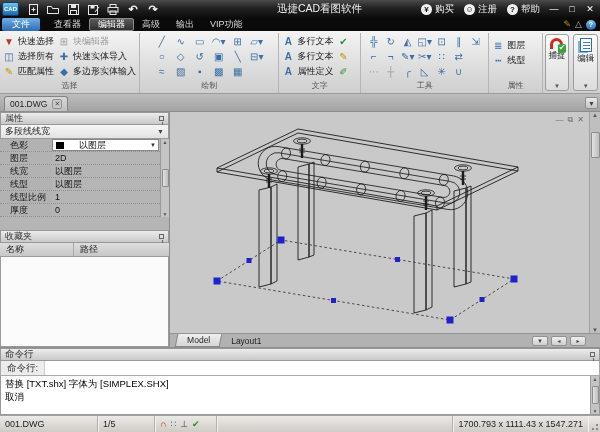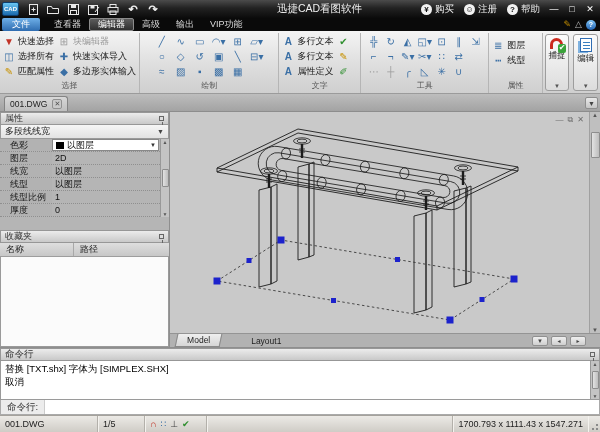--- a/index.html
+++ b/index.html
@@ -60,40 +60,40 @@
   #leftpanel { width:170px; flex:0 0 170px; background:#b5b5b5; border-right:1px solid #8e8e8e; display:flex; flex-direction:column; font-size:9px; }
   .phead { height:13px; background:linear-gradient(#ececec,#c9c9c9); border:1px solid #979797; display:flex; align-items:center; padding:0 4px; color:#333; flex:0 0 13px; }
   .pin { margin-left:auto; width:5px; height:5px; border:1px solid #666; background:#ddd; position:relative; }
   .pin::after { content:""; position:absolute; left:2px; top:5px; width:1px; height:3px; background:#666; }
   .selector { height:14px; flex:0 0 14px; background:linear-gradient(#f6f6f6,#e2e2e2); border:1px solid #9a9a9a; border-top:none; display:flex; align-items:center; padding:0 4px; color:#222; }
   .selector .arr { margin-left:auto; font-size:7px; color:#444; }
   #propgrid { display:flex; flex:0 0 78px; }
   .grid-rows { flex:1 1 auto; display:flex; flex-direction:column; }
   .prow { height:13px; display:flex; align-items:center; border-bottom:1px dotted #8f8f8f; }
   .prow .pl { width:52px; padding-left:10px; color:#1a1a1a; background:#b2b2b2; align-self:stretch; display:flex; align-items:center; }
-  .prow .pv { flex:1; padding-left:3px; color:#111; display:flex; align-items:center; gap:3px; }
+  .prow .pv { flex:1; padding-left:3px; color:#111; display:flex; align-items:center; gap:15px; }
   .prow.colorrow .pv { background:#fff; border:1px solid #888; height:12px; margin-right:1px; }
   .swatch { width:8px; height:7px; background:#000; display:inline-block; }
   .cb-arr { margin-left:auto; font-size:6px; color:#333; padding-right:2px; }
   .vscroll { width:9px; flex:0 0 9px; background:#c4c4c4; border-left:1px solid #999; display:flex; flex-direction:column; align-items:center; justify-content:space-between; font-size:5px; color:#555; }
   .vthumb { width:7px; height:18px; background:linear-gradient(90deg,#e2e2e2,#bdbdbd); border:1px solid #8d8d8d; border-radius:1px; }
   .gap { flex:0 0 13px; }
   .favcols { height:14px; flex:0 0 14px; background:linear-gradient(#dedede,#c7c7c7); border-bottom:1px solid #9d9d9d; display:flex; align-items:center; color:#222; }
   .favcols .c1 { width:74px; padding-left:6px; border-right:1px solid #a8a8a8; }
   .favcols .c2 { padding-left:6px; }
   .favbody { flex:1; background:#fbfbfb; border:1px solid #9a9a9a; border-top:none; }
 
   
   #canvaswrap { flex:1 1 auto; display:flex; flex-direction:column; min-width:0; }
   #canvas { flex:1 1 auto; background:#c9c9c9; position:relative; overflow:hidden; }
   #mdi { position:absolute; top:3px; right:16px; display:flex; gap:4px; color:#6d6d6d; font-size:8px; }
   #cscroll { position:absolute; top:0; right:0; bottom:0; width:11px; background:#bfbfbf; border-left:1px solid #a0a0a0; display:flex; flex-direction:column; align-items:center; font-size:6px; color:#555; }
   #cscroll .vthumb { margin-top:14px; height:26px; width:9px; }
   #tabstrip { height:14px; flex:0 0 14px; background:#b2b2b2; border-top:1px solid #949494; display:flex; align-items:stretch; font-size:8.5px; }
-  .ltab { padding:0 10px; display:flex; align-items:center; color:#222;margin-left:20px; }
+  .ltab { padding:0 10px; display:flex; align-items:center; color:#222; }
   .ltab.active { background:linear-gradient(#efefef,#d6d6d6); border:1px solid #8a8a8a; border-top:none; transform:skewX(-12deg); margin-left:6px; }
   .ltab.active span { transform:skewX(12deg); }
   .strip-right { margin-left:auto; display:flex; align-items:center; gap:3px; padding-right:14px; }
   .sbtn { width:16px; height:10px; background:linear-gradient(#efefef,#cfcfcf); border:1px solid #909090; border-radius:2px; font-size:6px; color:#444; display:flex; align-items:center; justify-content:center; }
 
   
   #command { flex:0 0 68px; display:flex; flex-direction:column; border-top:1px solid #8e8e8e; font-size:9.5px; }
   #cmdlog { flex:1; background:#fff; border:1px solid #9a9a9a; border-top:none; display:flex; }
   .loglines { flex:1; padding:2px 4px; color:#000; line-height:1.35; }
   #cmdinput { flex:0 0 15px; display:flex; background:#fff; border:1px solid #aaa; border-top:none; }
@@ -521,42 +521,42 @@
         </div>
       </div>
     </div>
   </div>
 
   <div id="command">
     <div class="phead">
       <span>命令行</span>
         <span class="pin"></span>
     </div>
+    <div id="cmdinput">
+      <span class="plabel">命令行:</span>
+      <input type="text" value="" style="">
+    </div>
     <div id="cmdlog">
       <div class="loglines">
         <div>替换 [TXT.shx] 字体为 [SIMPLEX.SHX]</div>
         <div>取消</div>
       </div>
       <div class="vscroll">
         <span>▲</span>
         <span class="vthumb"></span>
         <span>▼</span>
       </div>
     </div>
-    <div id="cmdinput">
-      <span class="plabel">命令行:</span>
-      <input type="text" value="" style="">
-    </div>
   </div>
 
   <div id="statusbar">
     <div class="scell" style="width:98px">
         <span>001.DWG</span>
       </div>
-    <div class="scell" style="width:47px">
+    <div class="scell" style="width:57px">
         <span>1/5</span>
       </div>
     <div class="scell sicons" style="width:62px">
       <span class="sic red" style="font-weight:bold">∩</span>
       <span class="sic blue">∷</span>
       <span class="sic" style="color:#444">⊥</span>
       <span class="sic green">✔</span>
     </div>
     <div class="sspacer"></div>
     <div class="scell" style="border-right:none">

